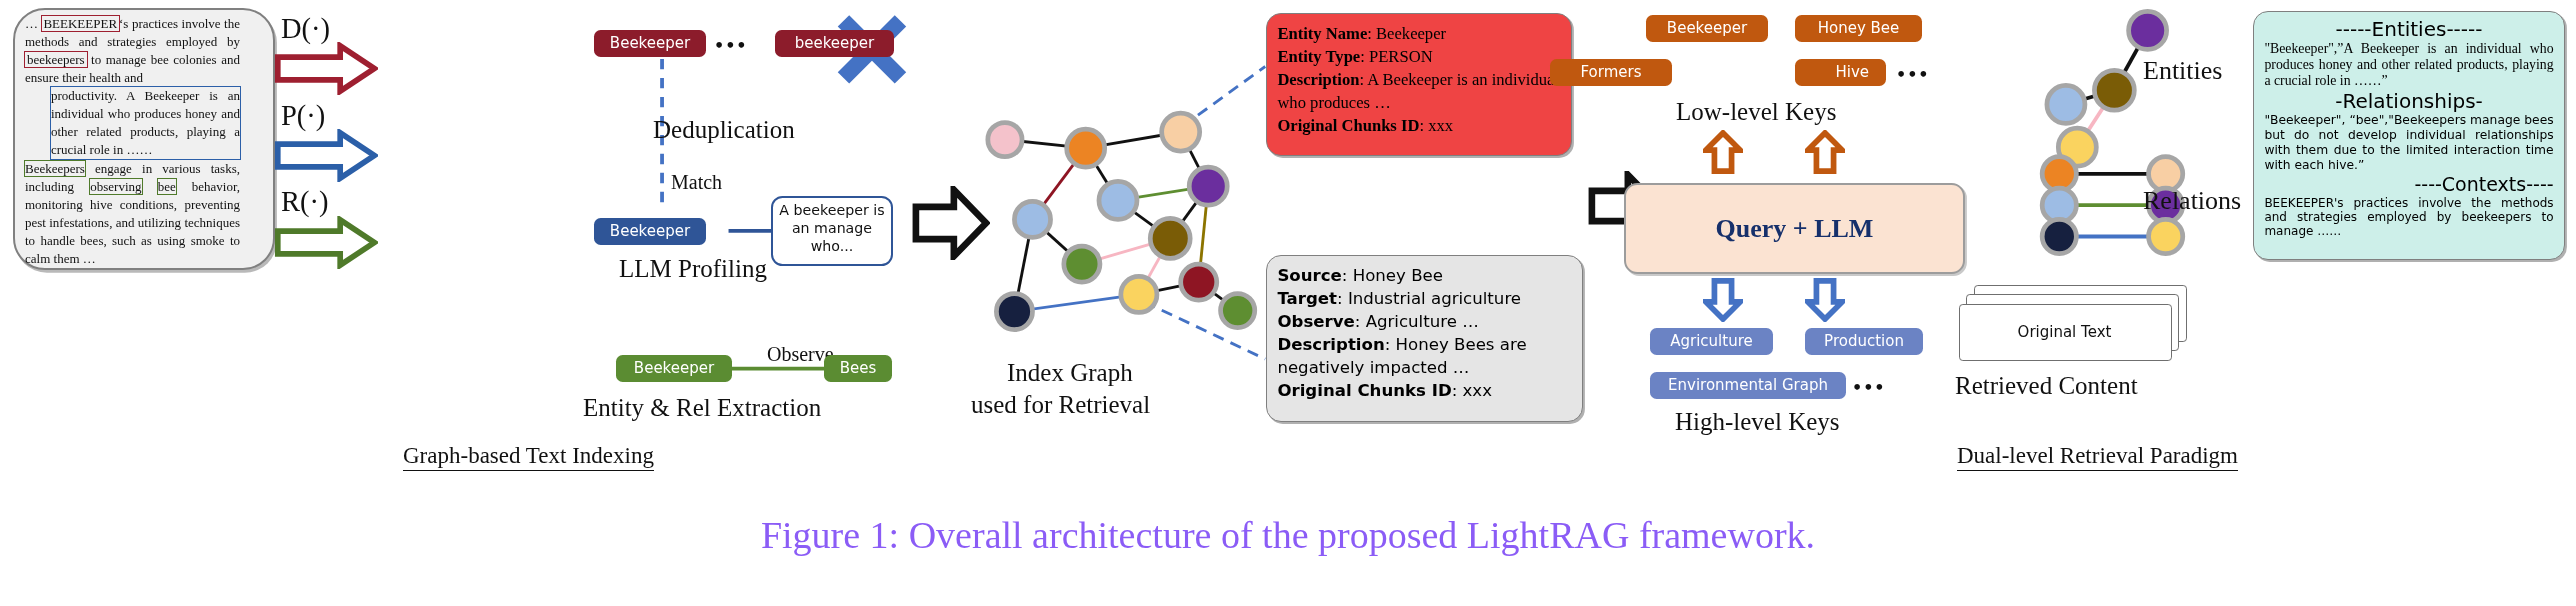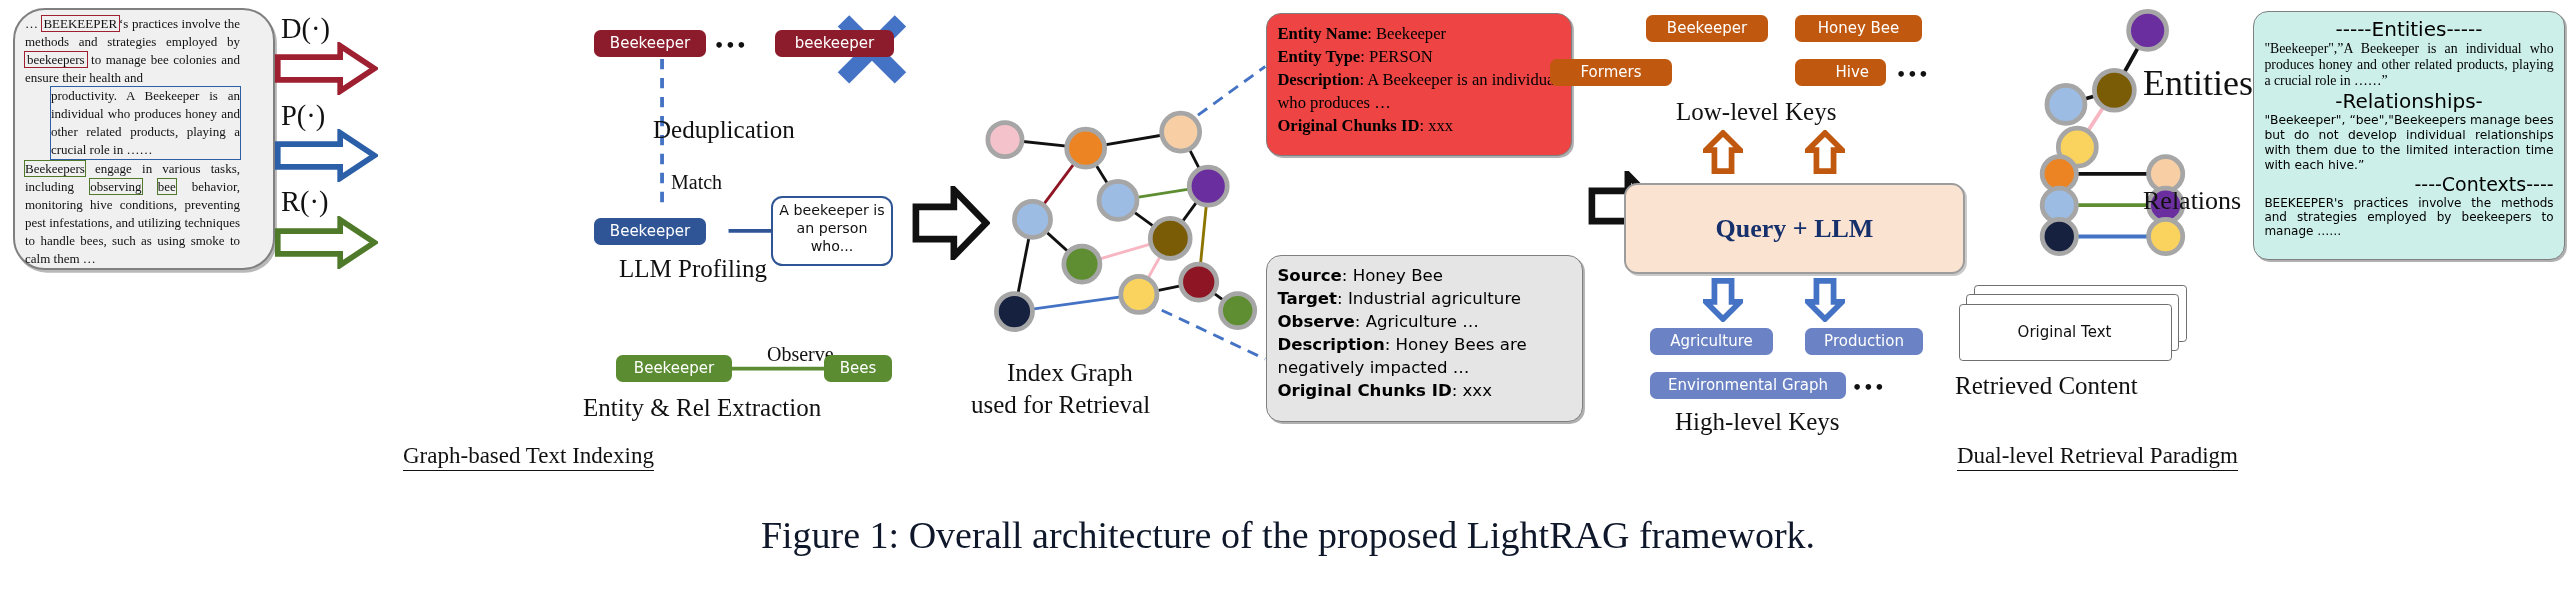--- a/index.html
+++ b/index.html
@@ -62,21 +62,21 @@
   .stack-sheet{position:absolute;background:#fff;border:1.9px solid #6f6f6f;border-radius:3.8px;}
   #orig-text-label{position:absolute;font-family:"DejaVu Sans",sans-serif;font-size:15px;color:#111;
     display:flex;align-items:center;justify-content:center;}
 
   
   .sect-title{position:absolute;font-family:"Liberation Serif",serif;font-size:23px;color:#111;
     border-bottom:1.9px solid #111;padding-bottom:0.9px;white-space:nowrap;}
 
   
   #figure-caption{position:absolute;left:0;top:513px;width:2576px;text-align:center;
-    font-family:"Liberation Serif",serif;font-size:38px;color:#0f172a;}
+    font-family:"Liberation Serif",serif;font-size:38px;color:#8b5cf6;}
 
   svg.layer{position:absolute;left:0;top:0;width:2576px;height:606px;pointer-events:none;}
 </style>
 </head>
 <body>
 
 <div class="fig">
 
   <svg class="layer" viewBox="0 0 2712 638" width="2576" height="606">
 
@@ -126,21 +126,21 @@
     </svg>
   </div>
 
   <div class="chip dark-red" style="left:594px;top:30px;width:112px;">Beekeeper</div>
   <div class="dots" style="left:714px;top:36px;">•••</div>
   <div class="chip dark-red" style="left:775px;top:30px;width:119px;">beekeeper</div>
   <div class="capt" style="left:653px;top:116px;font-size:25px;">Deduplication</div>
   <div class="capt" style="left:671px;top:171px;font-size:20px;">Match</div>
 
   <div class="chip blue" style="left:594px;top:218px;width:112px;">Beekeeper</div>
-  <div id="profile-bubble" style="left:771px;top:196px;width:122px;height:70px;">A beekeeper is an person who...</div>
+  <div id="profile-bubble" style="left:771px;top:196px;width:122px;height:70px;">A beekeeper is an manage who...</div>
   <div class="capt" style="left:619px;top:255px;font-size:25px;">LLM Profiling</div>
 
   <div class="chip green" style="left:616px;top:355px;width:116px;">Beekeeper</div>
   <div class="capt" style="left:767px;top:343px;font-size:20px;">Observe</div>
   <div class="chip green" style="left:824px;top:355px;width:68px;">Bees</div>
   <div class="capt" style="left:583px;top:394px;font-size:25px;">Entity &amp; Rel Extraction</div>
 
   <div class="sect-title" style="left:403px;top:443px;">Graph-based Text Indexing</div>
 
   <div class="barrow" style="left:912px;top:186px;">
@@ -251,21 +251,21 @@
       <line x1="2178" y1="183" x2="2270" y2="183" stroke="#111111" stroke-width="4"></line>
       <circle cx="2168" cy="183" r="18" fill="#ec8423" stroke="#a6a6a6" stroke-width="5"></circle>
       <circle cx="2280" cy="183" r="18" fill="#f8cfa4" stroke="#a6a6a6" stroke-width="5"></circle>
       <line x1="2178" y1="216" x2="2270" y2="216" stroke="#5e8e31" stroke-width="4"></line>
       <circle cx="2168" cy="216" r="18" fill="#9dbce4" stroke="#a6a6a6" stroke-width="5"></circle>
       <circle cx="2280" cy="216" r="18" fill="#6b2e9e" stroke="#a6a6a6" stroke-width="5"></circle>
       <line x1="2178" y1="249" x2="2270" y2="249" stroke="#4472c4" stroke-width="4"></line>
       <circle cx="2168" cy="249" r="18" fill="#16203f" stroke="#a6a6a6" stroke-width="5"></circle>
       <circle cx="2280" cy="249" r="18" fill="#fad35f" stroke="#a6a6a6" stroke-width="5"></circle>
     </svg>
-  <div class="capt" style="left:2143px;top:62px;font-size:36px;">Entities</div>
+  <div class="capt" style="left:2143px;top:56px;font-size:26px;">Entities</div>
   <div class="capt" style="left:2143px;top:186px;font-size:26px;">Relations</div>
 
   <div class="stack-sheet" style="left:1974px;top:285px;width:211px;height:55px;"></div>
   <div class="stack-sheet" style="left:1966px;top:294px;width:211px;height:55px;"></div>
   <div class="stack-sheet" style="left:1959px;top:304px;width:211px;height:55px;"></div>
   <div id="orig-text-label" style="left:1959px;top:304px;width:211px;height:55px;">Original Text</div>
   <div class="capt" style="left:1955px;top:372px;font-size:25px;">Retrieved Content</div>
 
   <div class="callout" id="result-card" style="left:2253px;top:11.4px;width:312px;height:249px;padding:5.7px 10.4px;box-sizing:border-box;">
     <div style="text-align:center;font-family:'DejaVu Sans',sans-serif;font-size:20px;font-weight:500;line-height:23px;">-----Entities-----</div>

